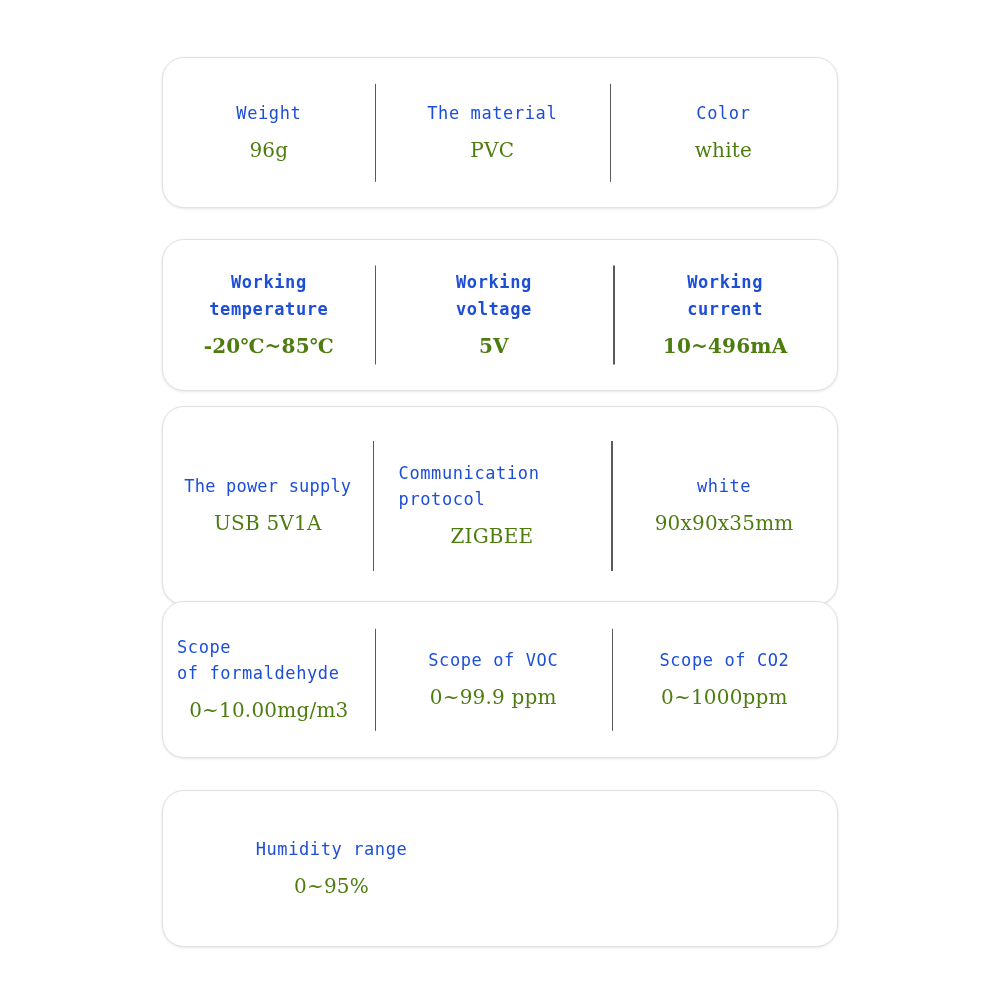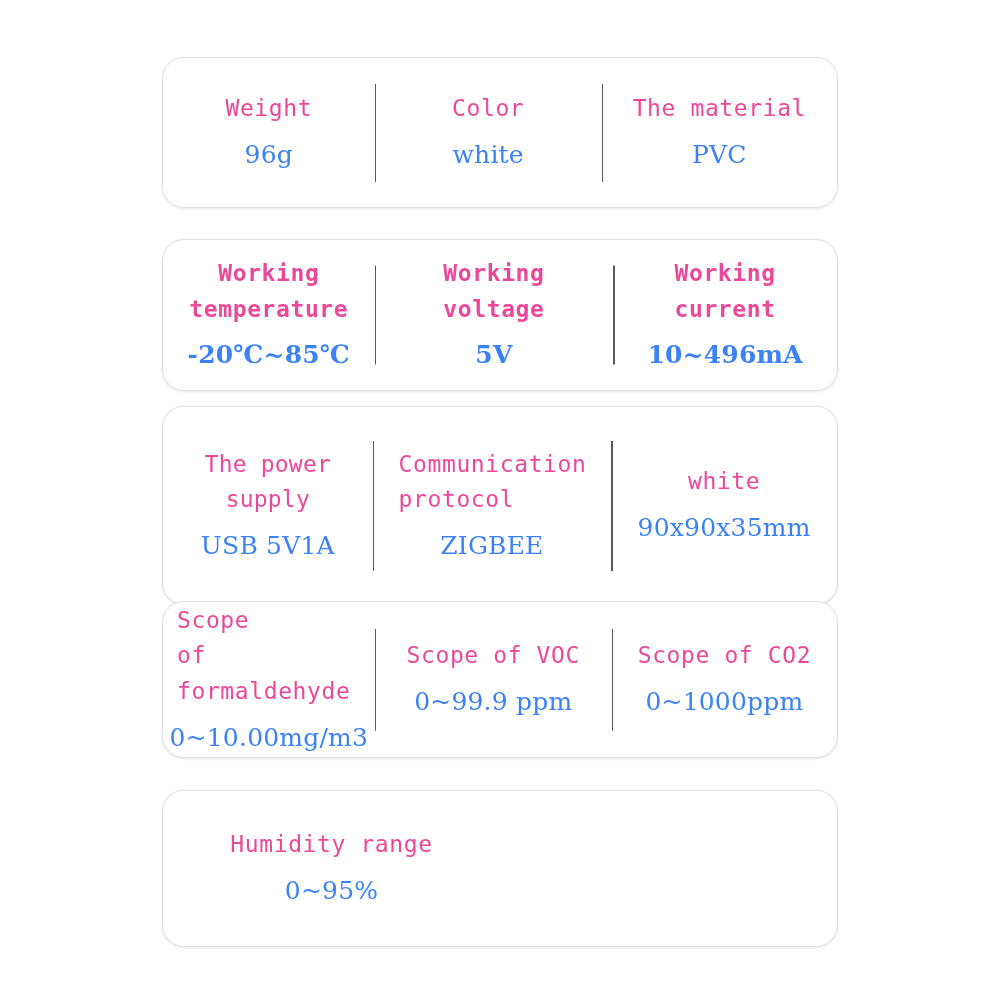--- a/index.html
+++ b/index.html
@@ -59,57 +59,57 @@
     left: 0;
     top: 50%;
     transform: translateY(-50%);
     width: 1.5px;
     height: 66%;
     background: #5a5a5a;
   }
 
   .spec-label {
     font-family: "DejaVu Sans Mono", monospace;
-    font-size: 23px;
+    font-size: 17px;
     line-height: 1.55;
-    color: #ec4899;
+    color: #1d4ed8;
     letter-spacing: 0.6px;
     white-space: pre-line;
   }
 
   .spec-value {
     font-family: "DejaVu Serif", serif;
-    font-size: 25px;
+    font-size: 20px;
     line-height: 1.5;
-    color: #3b82f6;
+    color: #4d7c0f;
     margin-top: 9px;
     letter-spacing: 0.2px;
     white-space: pre-line;
   }
 
   .align-center { text-align: center; }
   .align-left   { text-align: left; }
 </style>
 </head>
 <body>
 
 <div id="spec-sheet">
 
   <div class="spec-card" id="card-1">
     <div class="spec-col" style="width:31.4%">
       <div class="spec-label align-center">Weight</div>
       <div class="spec-value align-center">96g</div>
     </div>
+    <div class="spec-col" style="width:34.9%">
+      <div class="spec-label align-center">The material</div>
+      <div class="spec-value align-center">PVC</div>
+    </div>
     <div class="spec-col" style="width:33.7%">
       <div class="spec-label align-center">Color</div>
       <div class="spec-value align-center">white</div>
-    </div>
-    <div class="spec-col" style="width:34.9%">
-      <div class="spec-label align-center">The material</div>
-      <div class="spec-value align-center">PVC</div>
     </div>
   </div>
 
   <div class="spec-card" id="card-2">
     <div class="spec-col" style="width:31.4%">
       <div class="spec-label align-center">Working
 temperature</div>
       <div class="spec-value align-center">-20℃~85℃</div>
     </div>
     <div class="spec-col" style="width:35.4%">

